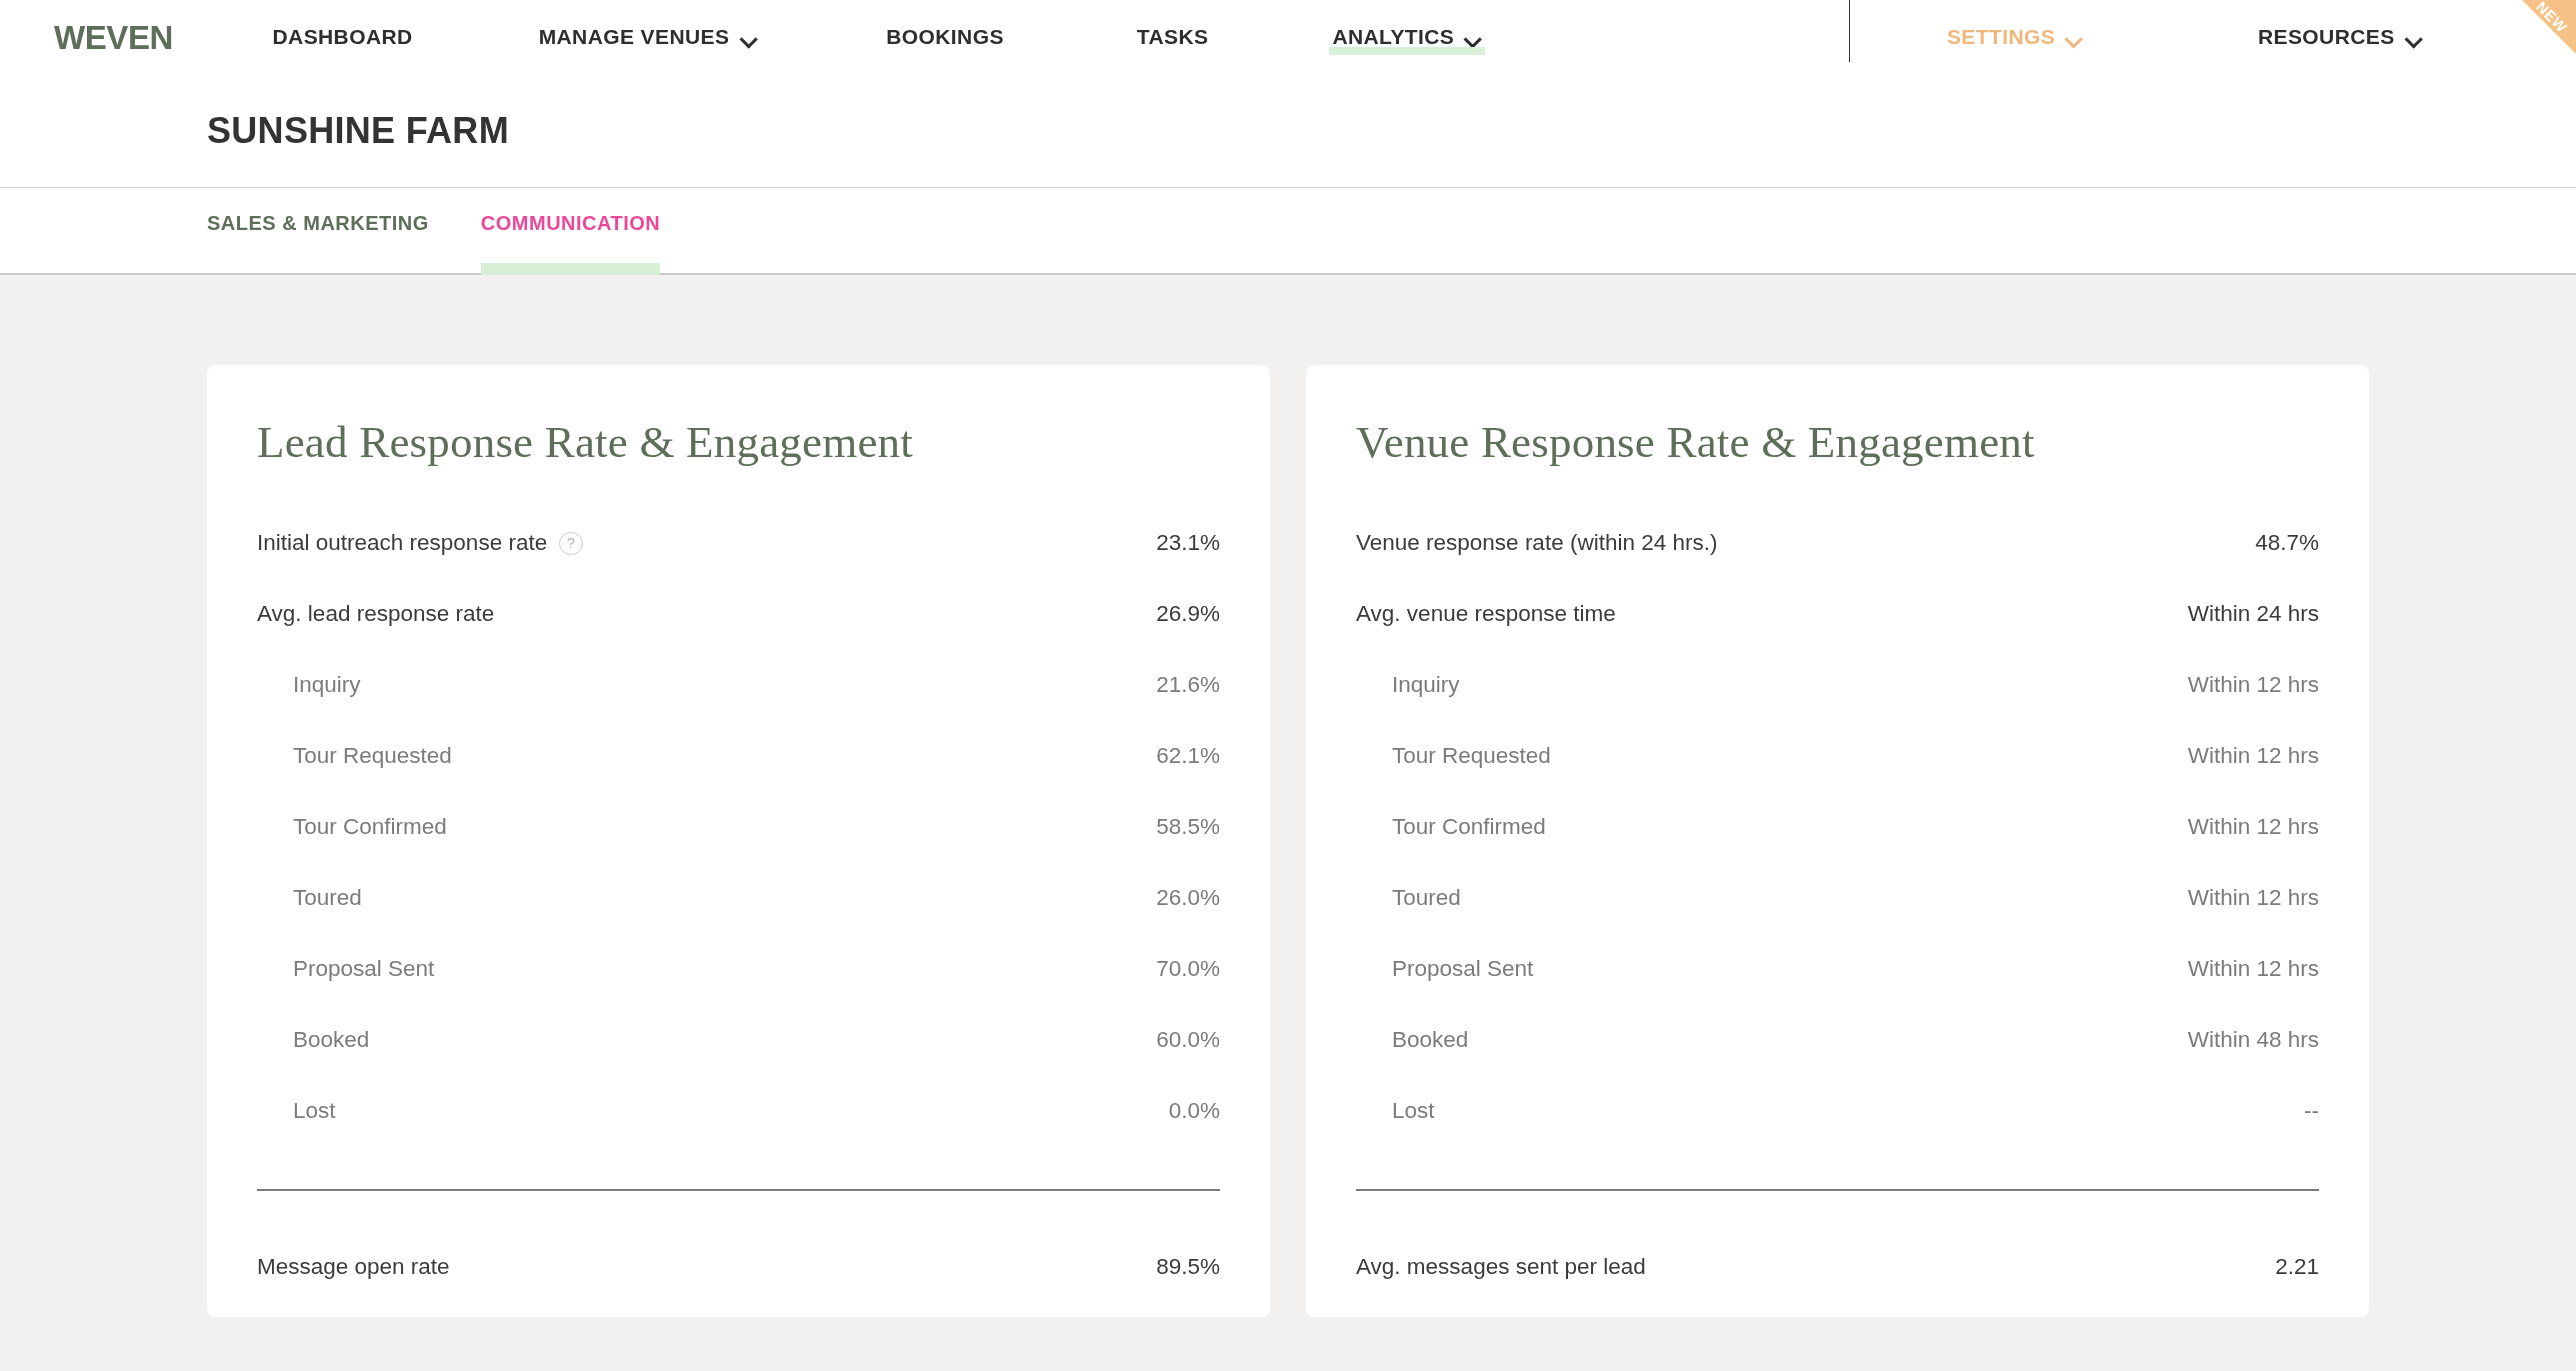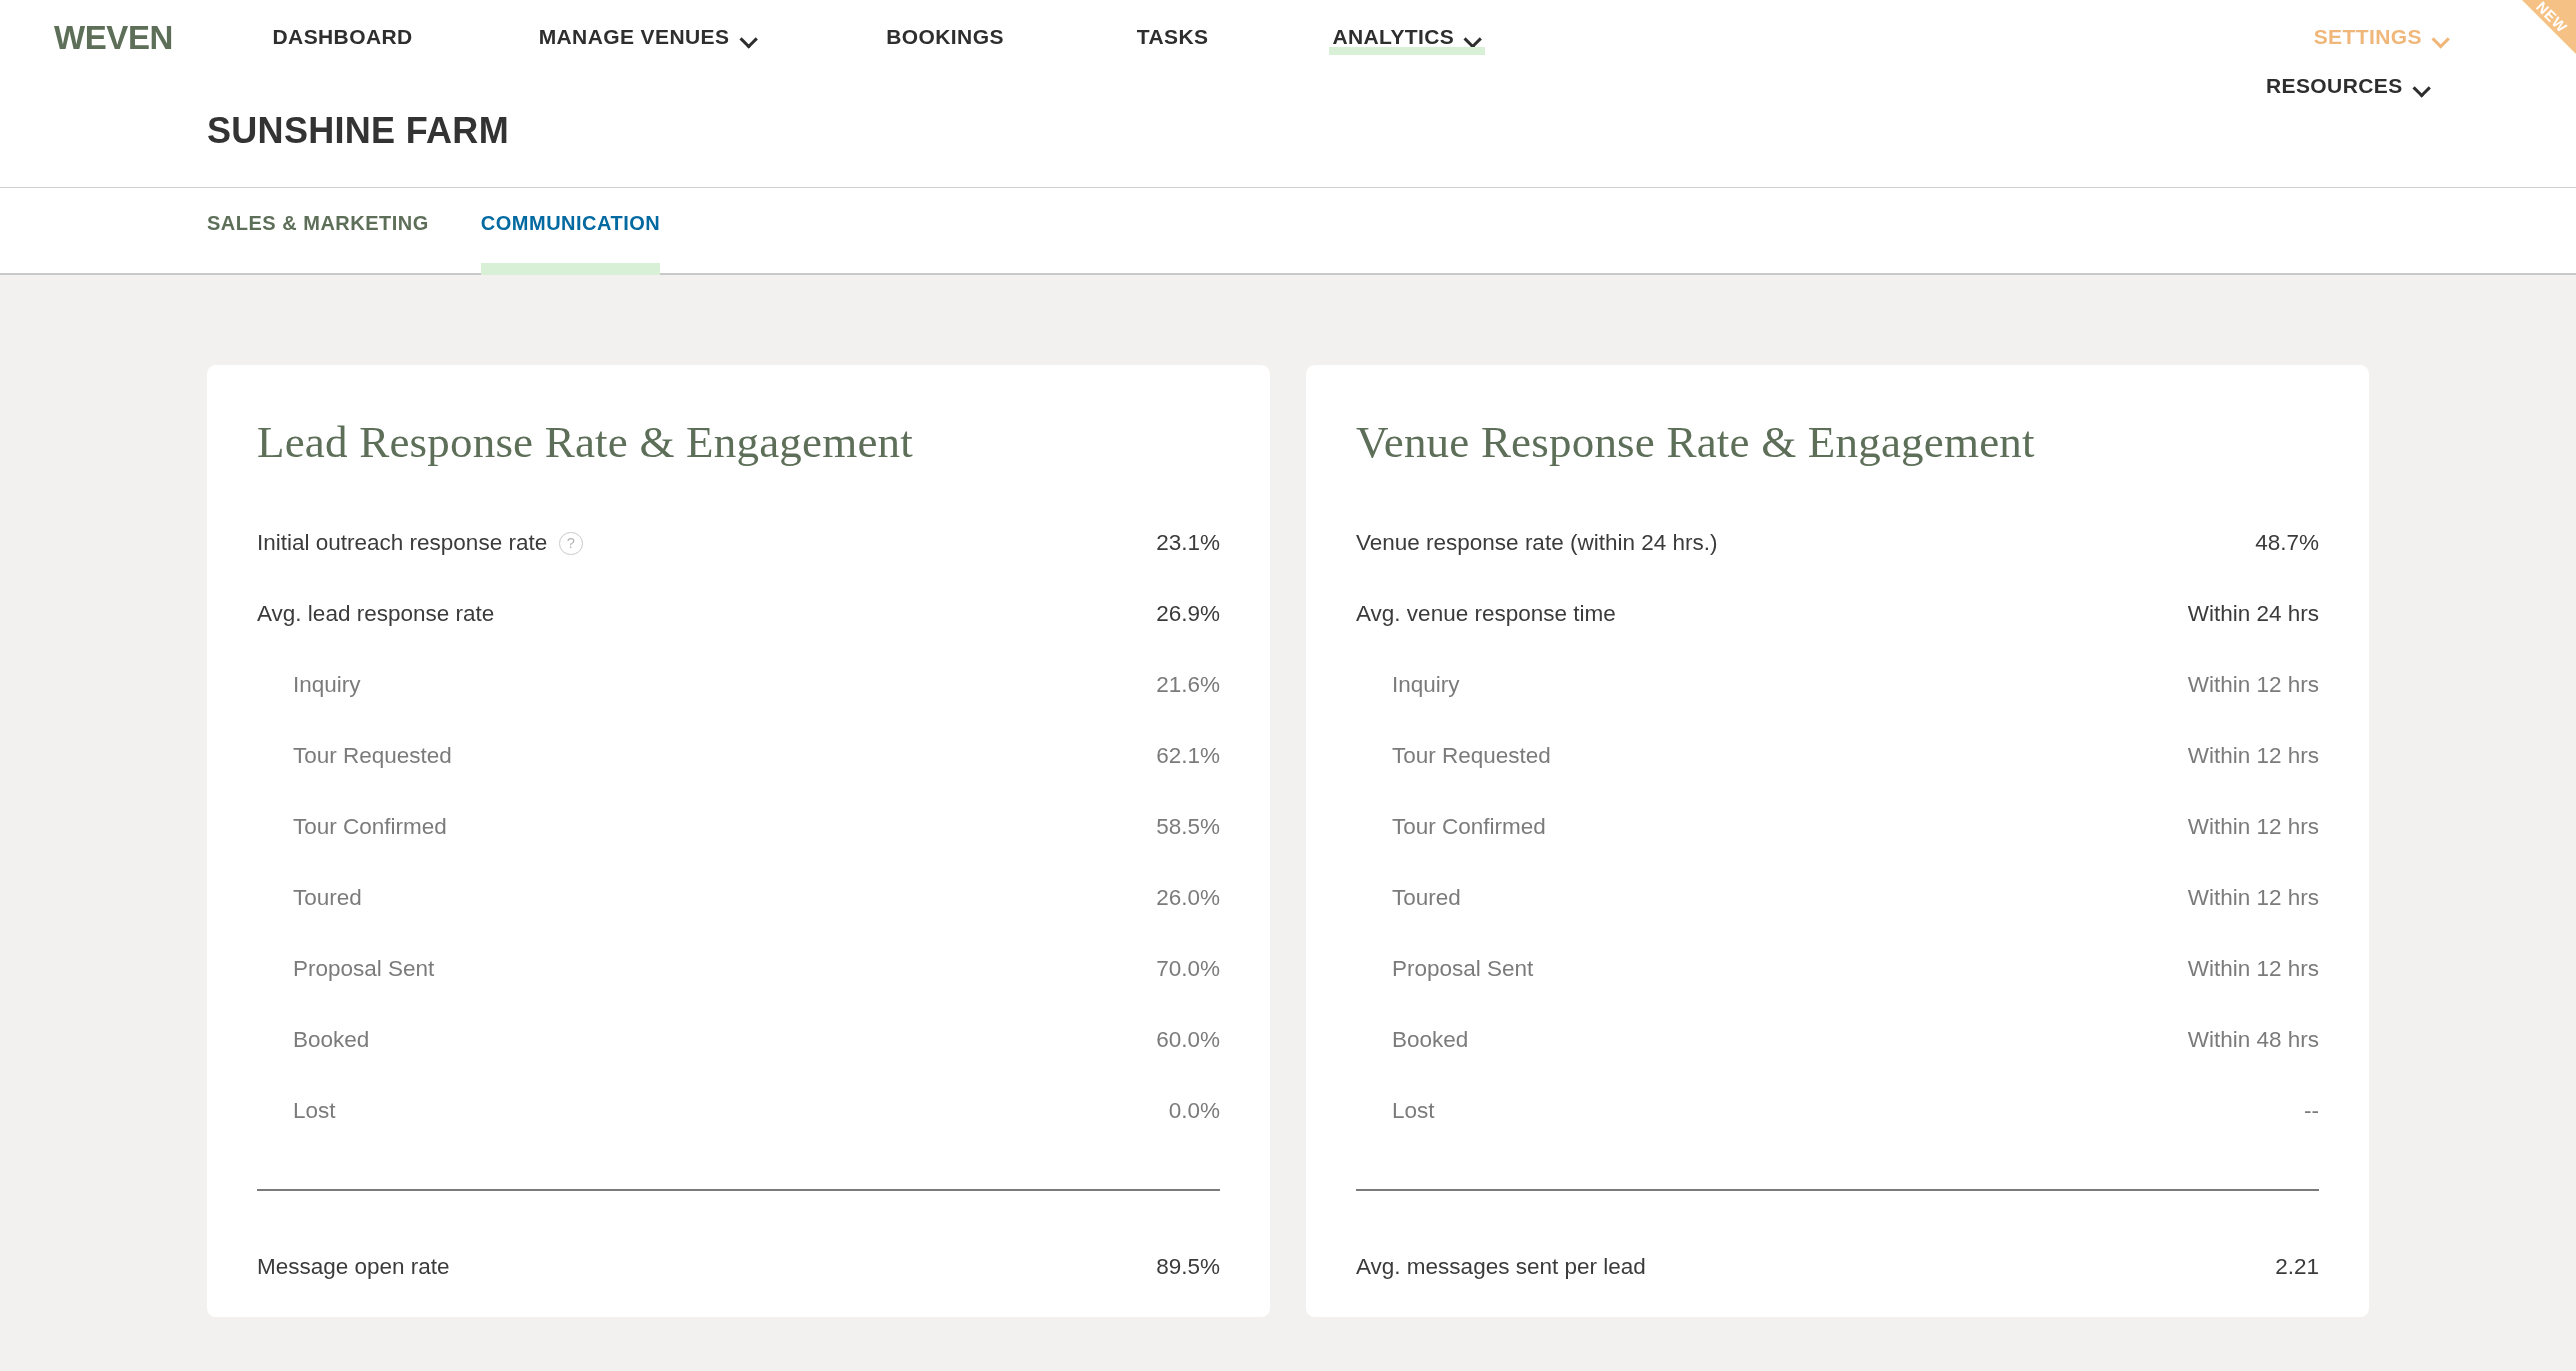--- a/index.html
+++ b/index.html
@@ -91,25 +91,24 @@
     right: 0;
     bottom: 19px;
     height: 7.8px;
     background: #d7f0d6;
     display: none;
   }
   .nav-item.active .nav-underline { display: block; }
 
   .nav-right {
     display: flex;
-    align-items: center;
+    align-items: flex-start;
     height: 74px;
     margin-left: auto;
-    padding-right: 0;
-    flex-direction: column;
+    padding-right: 8px;
   }
 
   .nav-divider {
     width: 1.7px;
     height: 62px;
     background: #2e2e2e;
     margin-right: 0;
   }
 
   .nav-item.is-settings {
@@ -182,21 +181,21 @@
     font-weight: 700;
     letter-spacing: 0.5px;
     position: relative;
     height: 63px;
     cursor: pointer;
     white-space: nowrap;
   }
   .subtab.first { margin-left: 207px; }
   .subtab.second { margin-left: 52px; }
   .subtab.inactive { color: #5d6f58; }
-  .subtab.active { color: #0369a1; }
+  .subtab.active { color: #ec4899; }
   .subtab .tab-underline {
     position: absolute;
     left: 0;
     right: 0;
     bottom: 0;
     height: 12px;
     background: #d7f0d6;
     display: none;
   }
   .subtab.active .tab-underline { display: block; }

